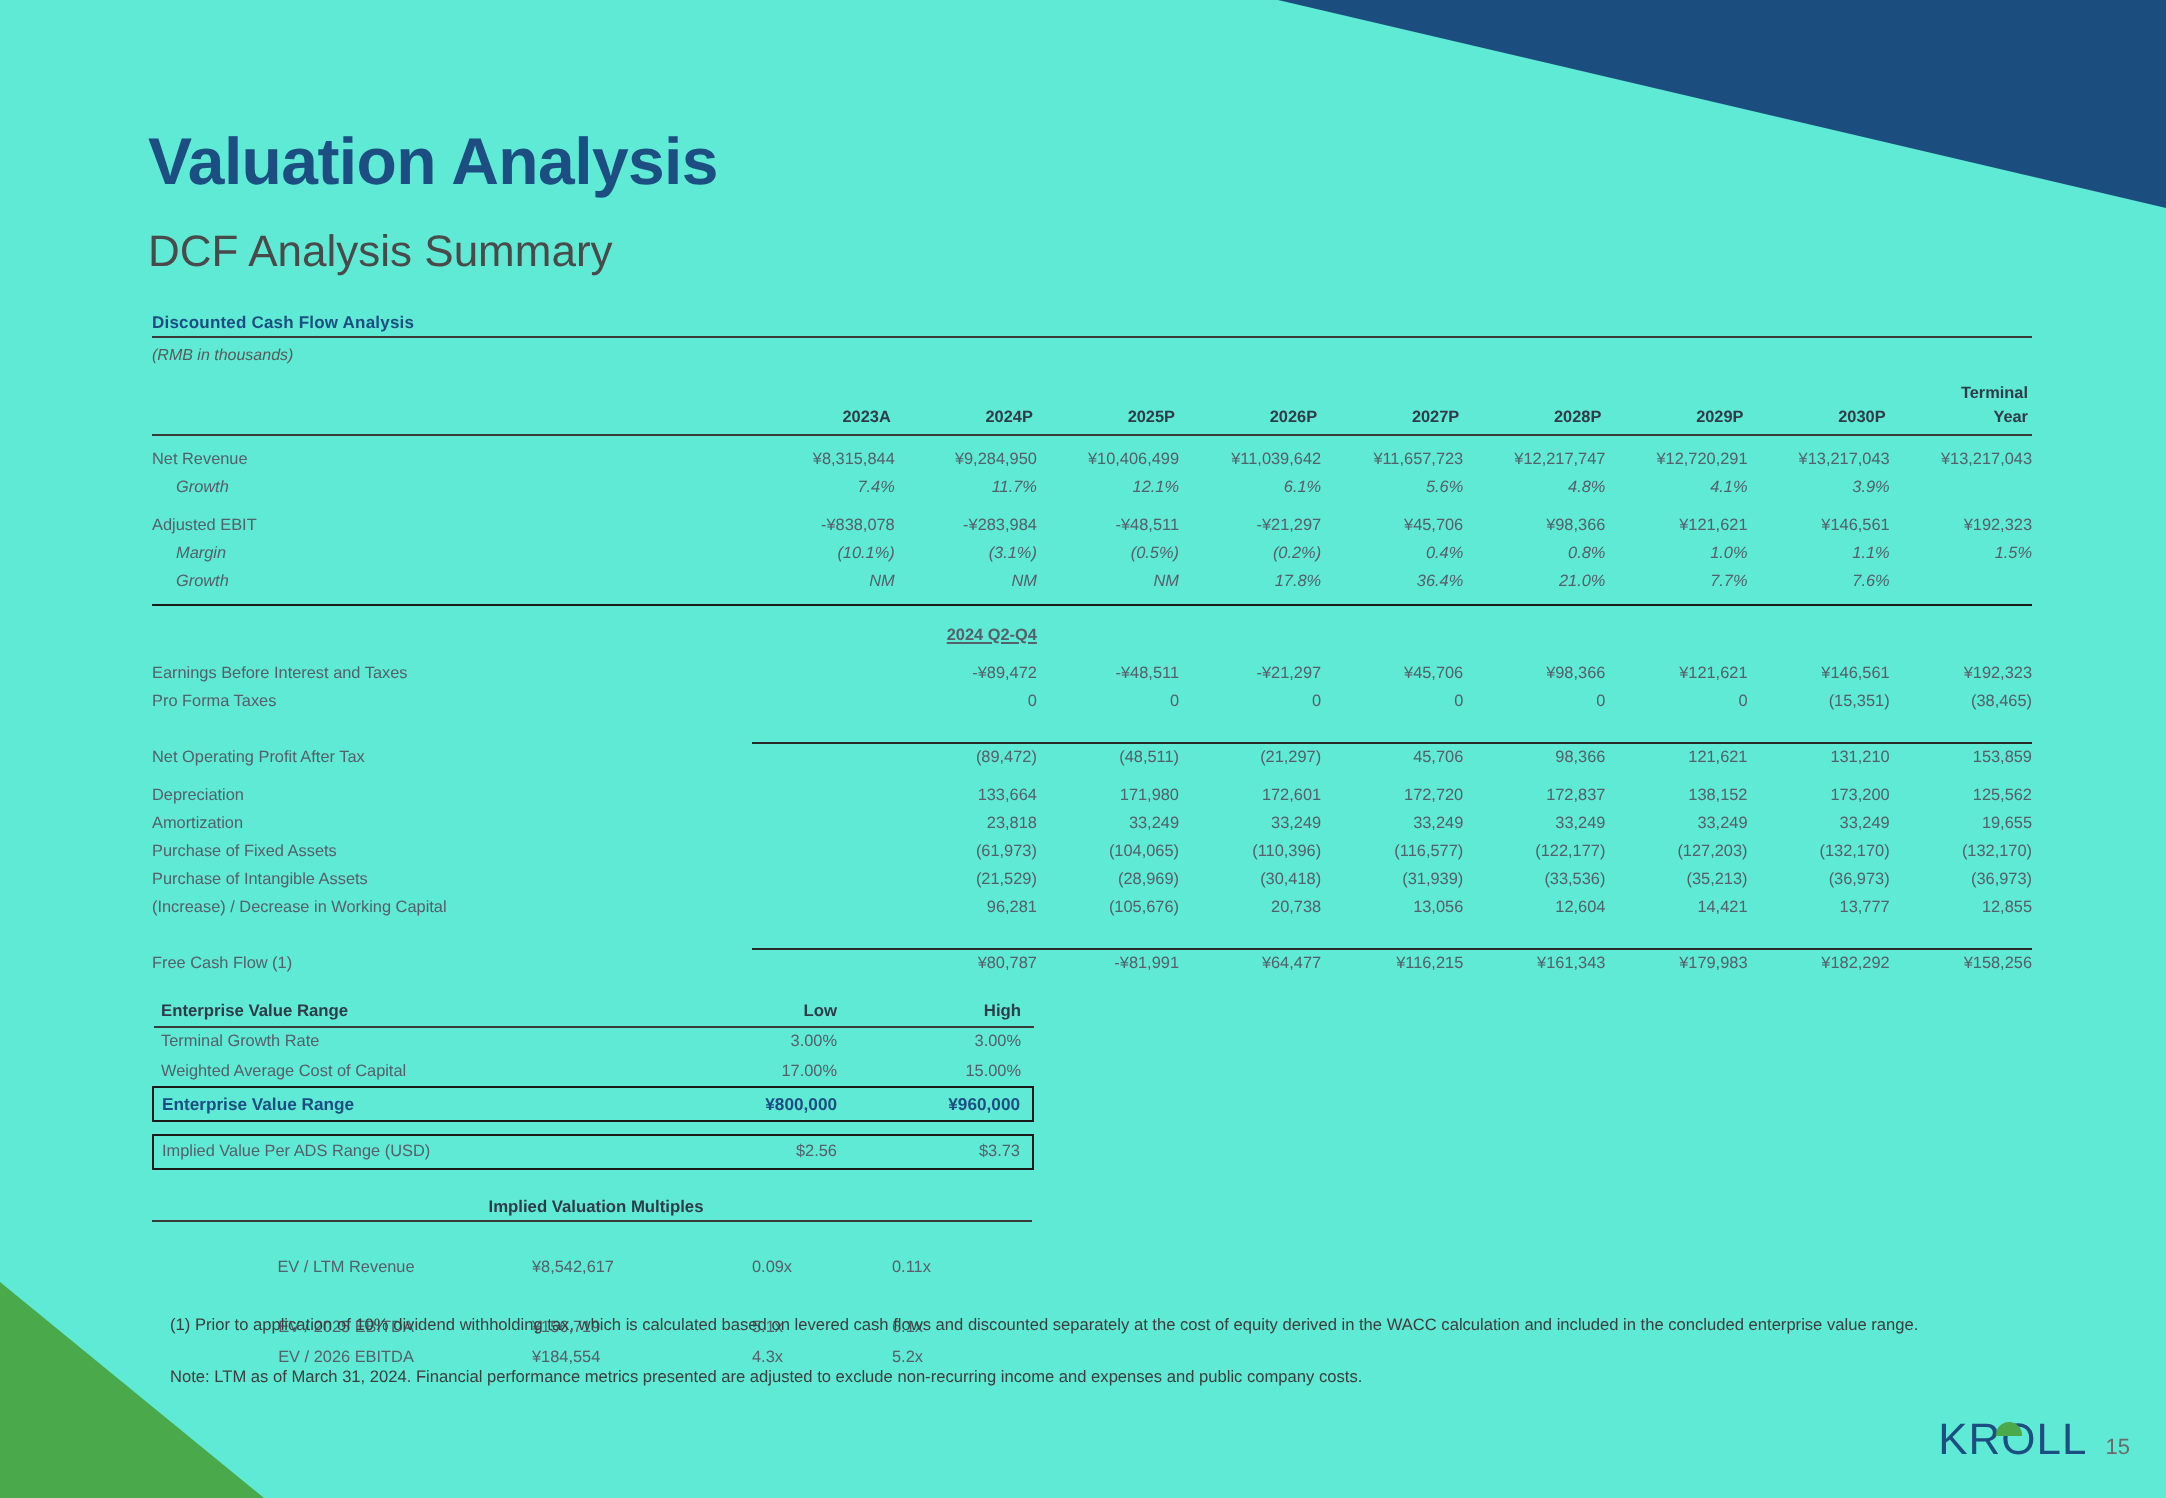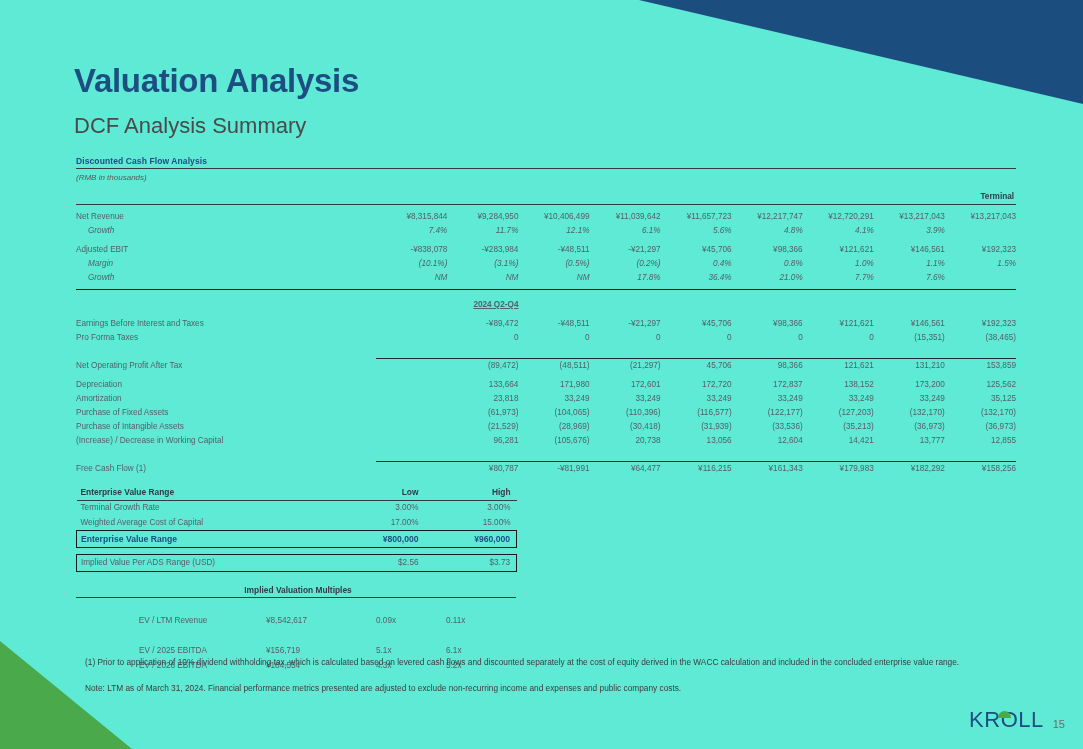--- a/index.html
+++ b/index.html
@@ -188,20 +188,32 @@
           <td></td>
           <td></td>
           <td></td>
           <td></td>
           <td></td>
           <td></td>
           <td></td>
           <td>Terminal</td>
         </tr>
 
+        <tr class="hdr">
+          <td></td>
+          <td>2023A</td>
+          <td>2024P</td>
+          <td>2025P</td>
+          <td>2026P</td>
+          <td>2027P</td>
+          <td>2028P</td>
+          <td>2029P</td>
+          <td>2030P</td>
+          <td>Year</td>
+        </tr>
 
         <tr class="ruled">
           <td></td>
             <td colspan="9" style="border-bottom:1px solid #3a3a3a;"></td>
         </tr>
         <tr class="spacer-s">
             <td colspan="10"></td>
           </tr>
 
         <tr>
@@ -347,21 +359,21 @@
         <tr>
           <td class="lbl">Amortization</td>
           <td class="num"></td>
           <td class="num">23,818</td>
           <td class="num">33,249</td>
           <td class="num">33,249</td>
           <td class="num">33,249</td>
           <td class="num">33,249</td>
           <td class="num">33,249</td>
           <td class="num">33,249</td>
-          <td class="num">35,125</td>
+          <td class="num">19,655</td>
         </tr>
         <tr>
           <td class="lbl">Purchase of Fixed Assets</td>
           <td class="num"></td>
           <td class="num">(61,973)</td>
           <td class="num">(104,065)</td>
           <td class="num">(110,396)</td>
           <td class="num">(116,577)</td>
           <td class="num">(122,177)</td>
           <td class="num">(127,203)</td>

